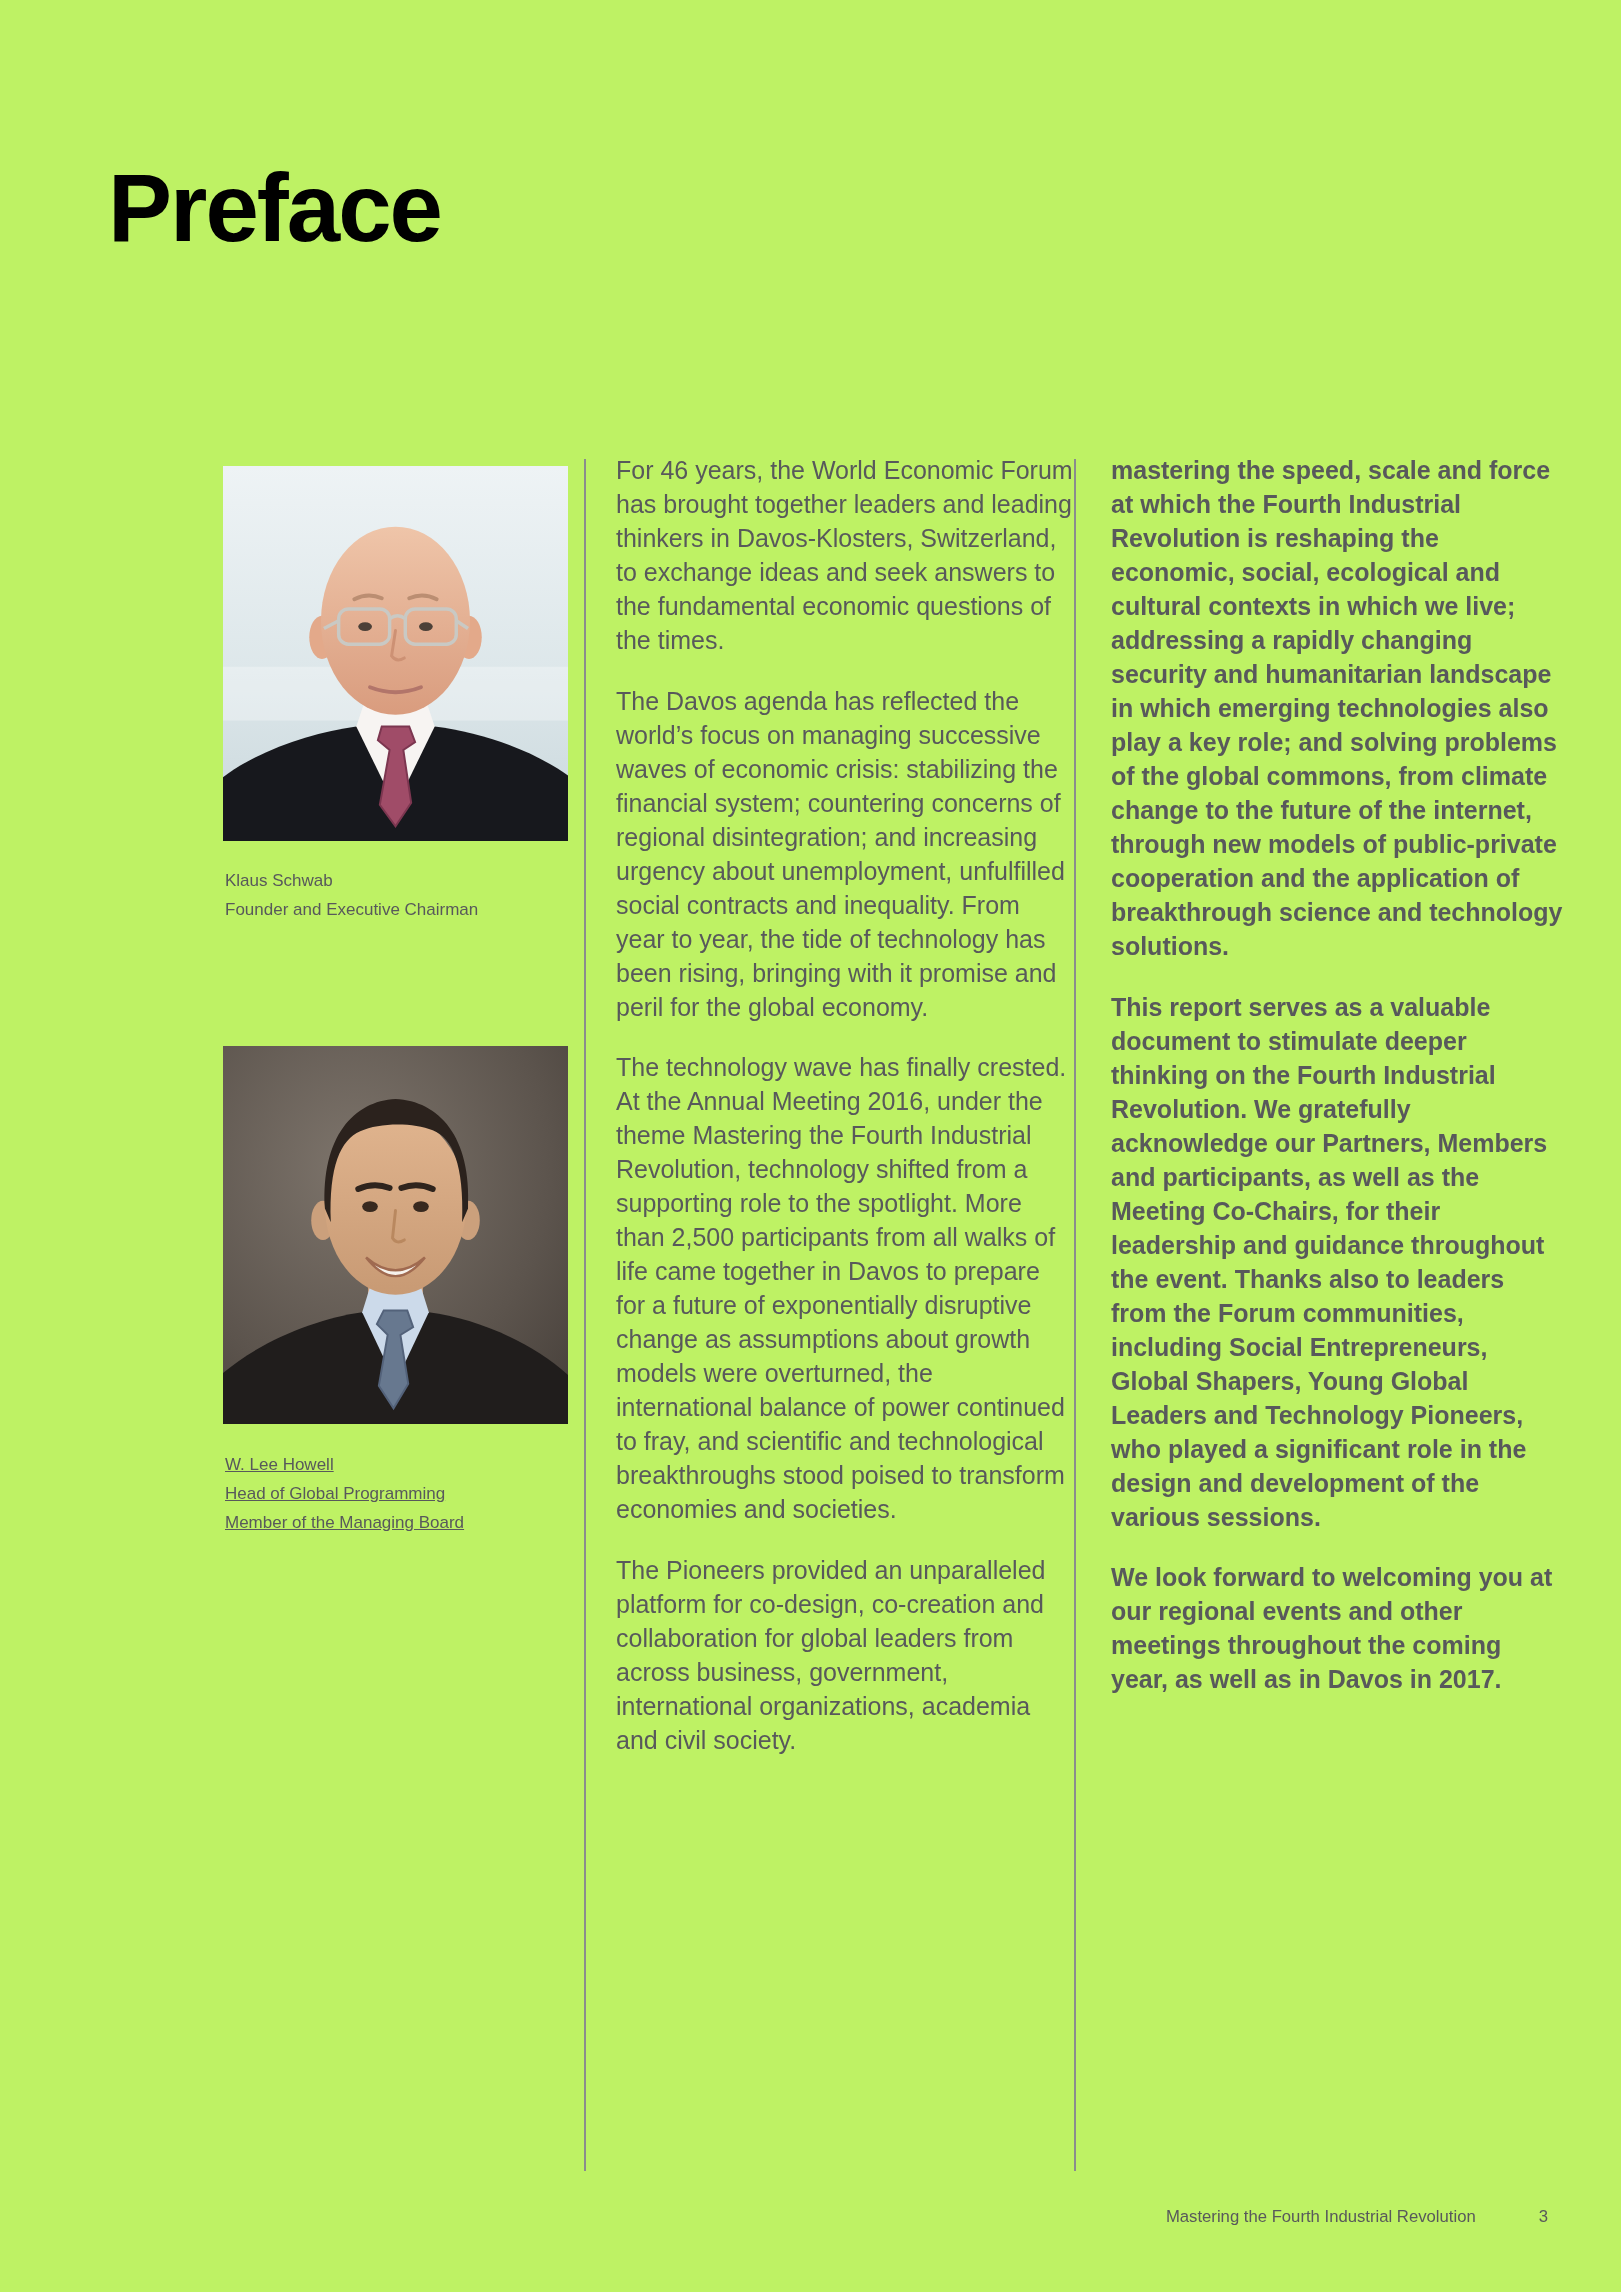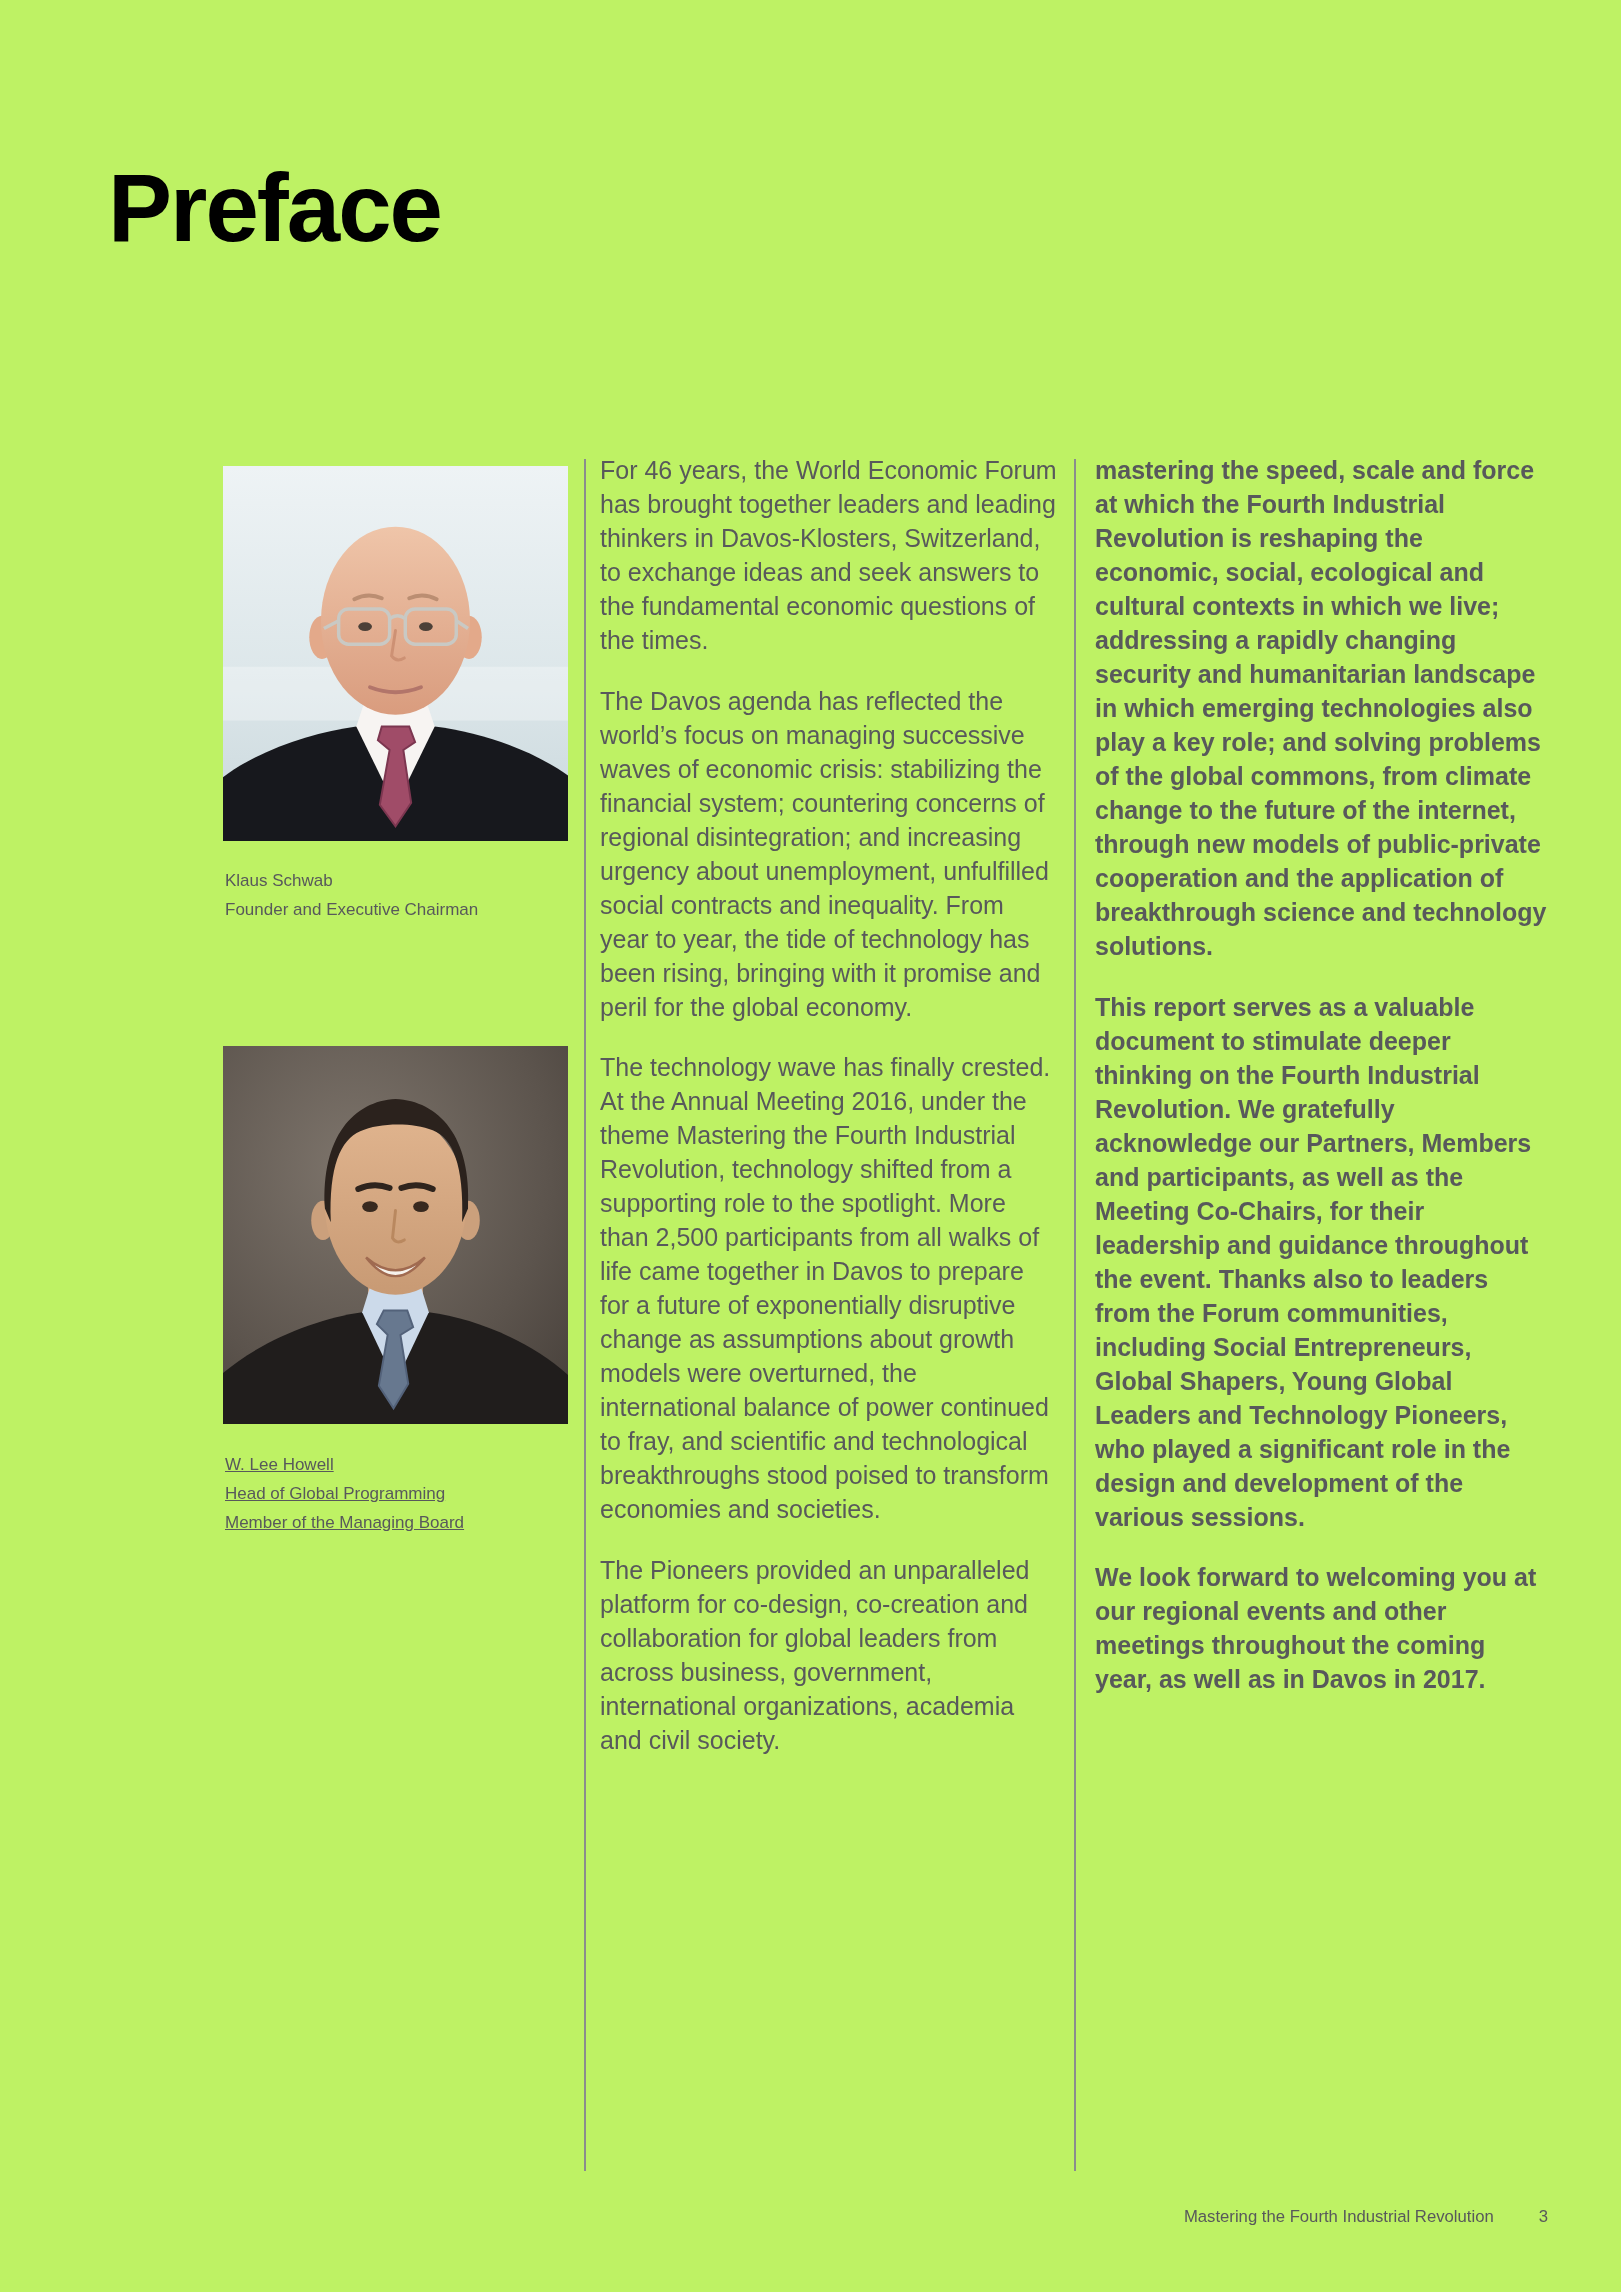--- a/index.html
+++ b/index.html
@@ -49,32 +49,33 @@
   }
   #caption-1 { top:866px; }
   #caption-2 { top:1450px;text-decoration:underline; }
 
   .text-col {
     position:absolute;
     top:453px;
     font-size:25px;
     line-height:34px;
     color:#58595b;
+    margin-left:16px;
   }
   .text-col p { margin:0 0 26.5px 0; }
   #col-middle { left:600px;  width:459px; }
   #col-right  { left:1095px; width:453px;font-weight:bold; }
 
   .footer {
     position:absolute;
     top:2207px;
     right:73px;
     display:flex;
     align-items:baseline;
-    gap:45px;
+    gap:63px;
     font-size:16.7px;
     color:#58595b;
   }
 </style>
 </head>
 <body>
 
 <div class="page">
 
   <h1 class="page-title">Preface</h1>

